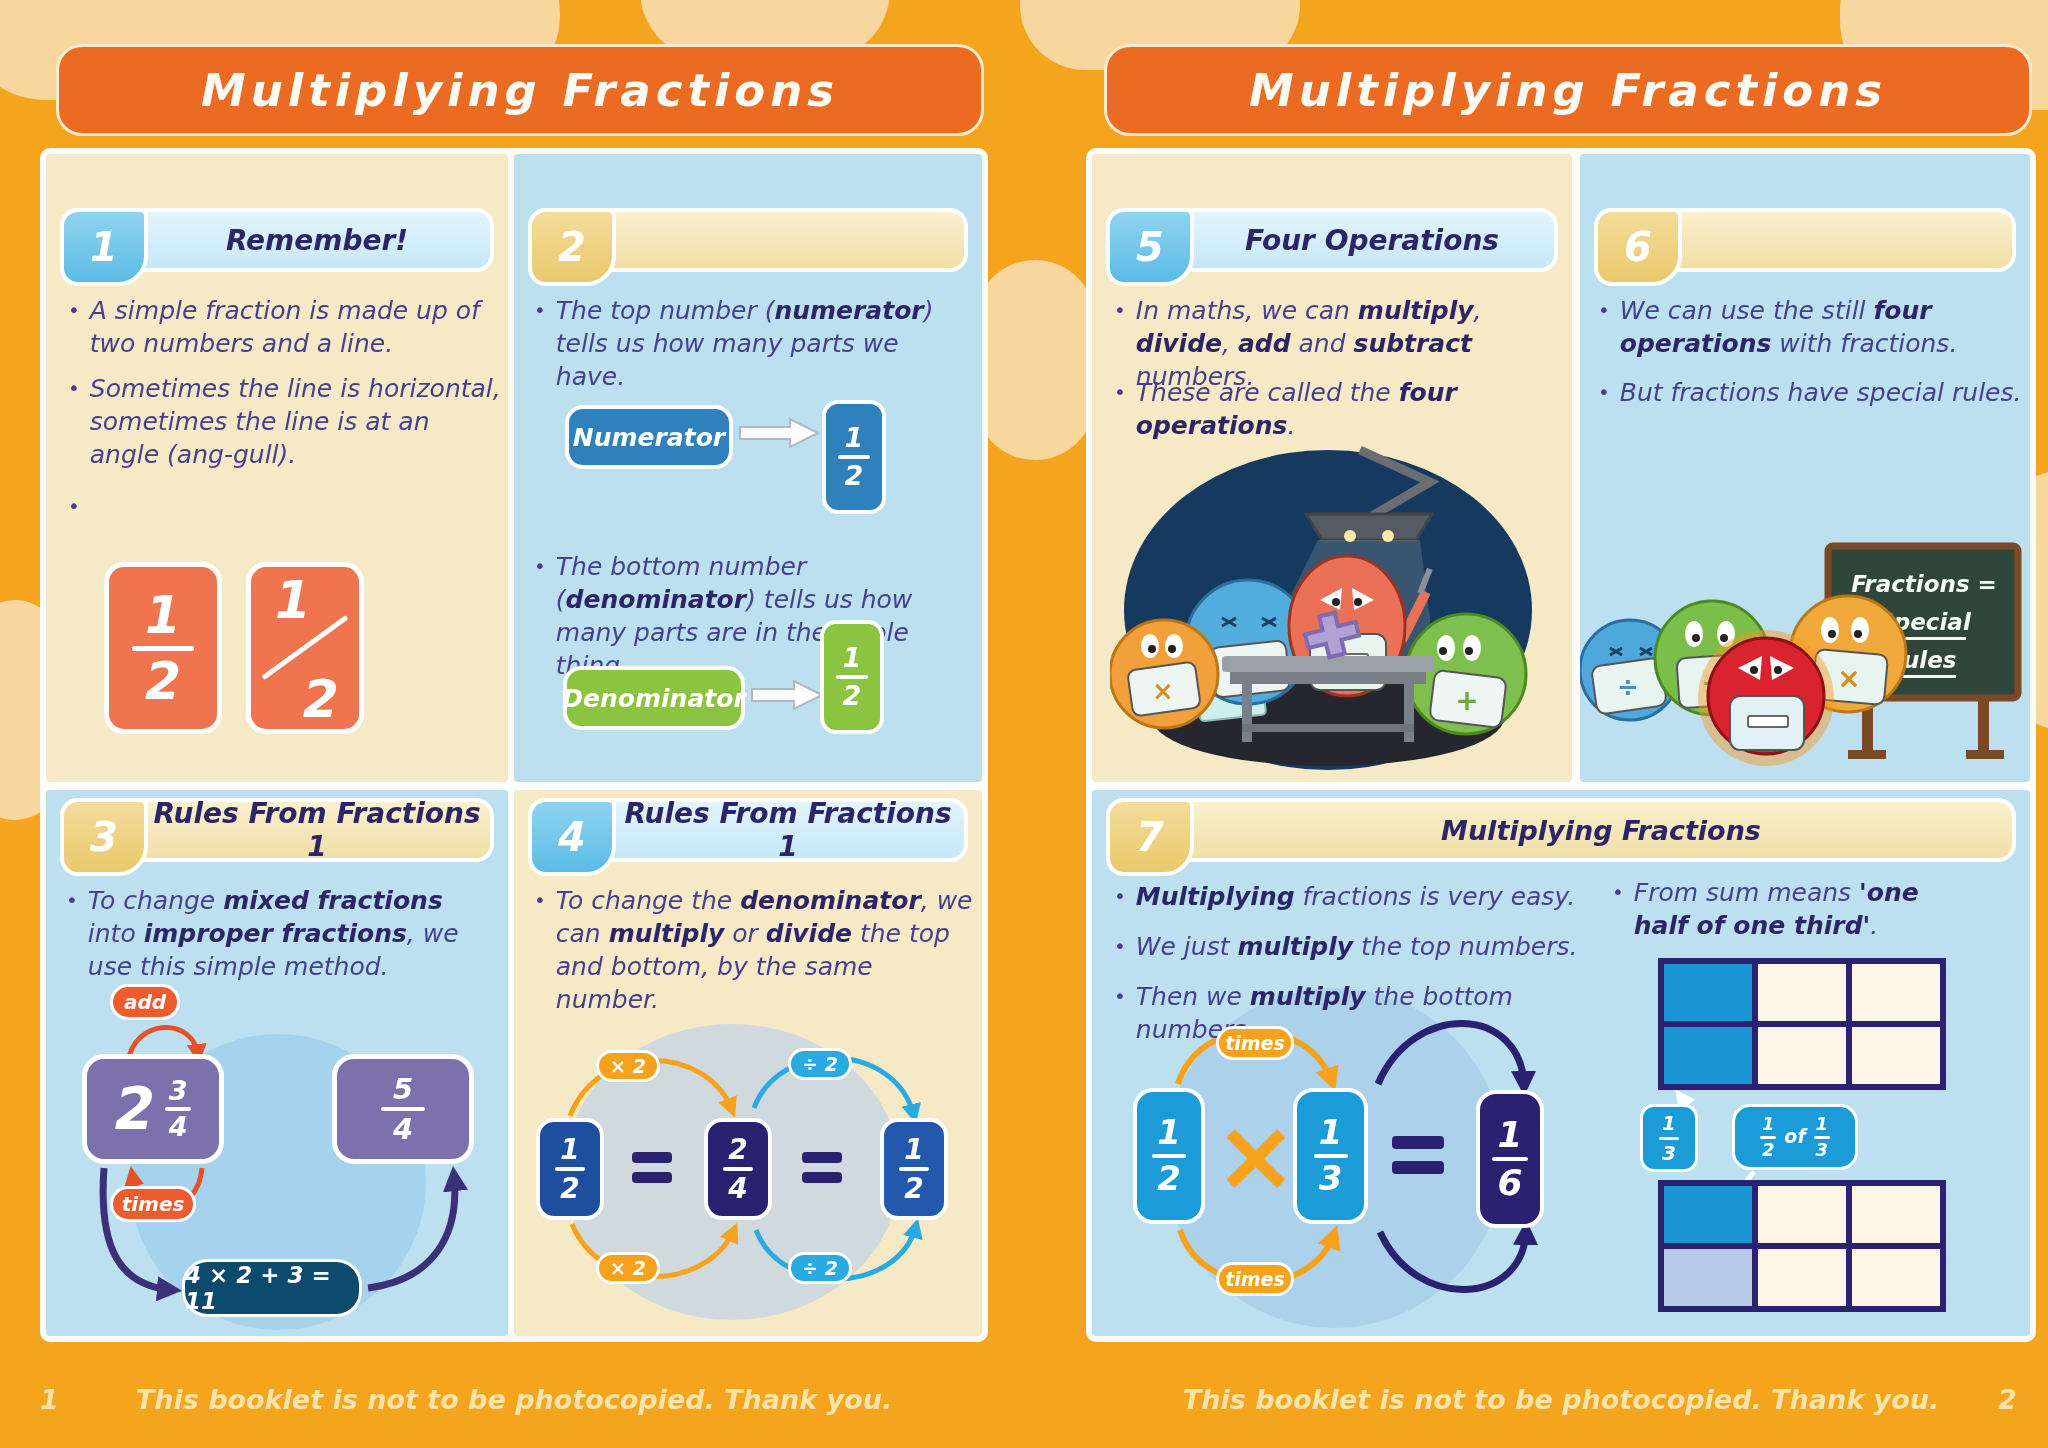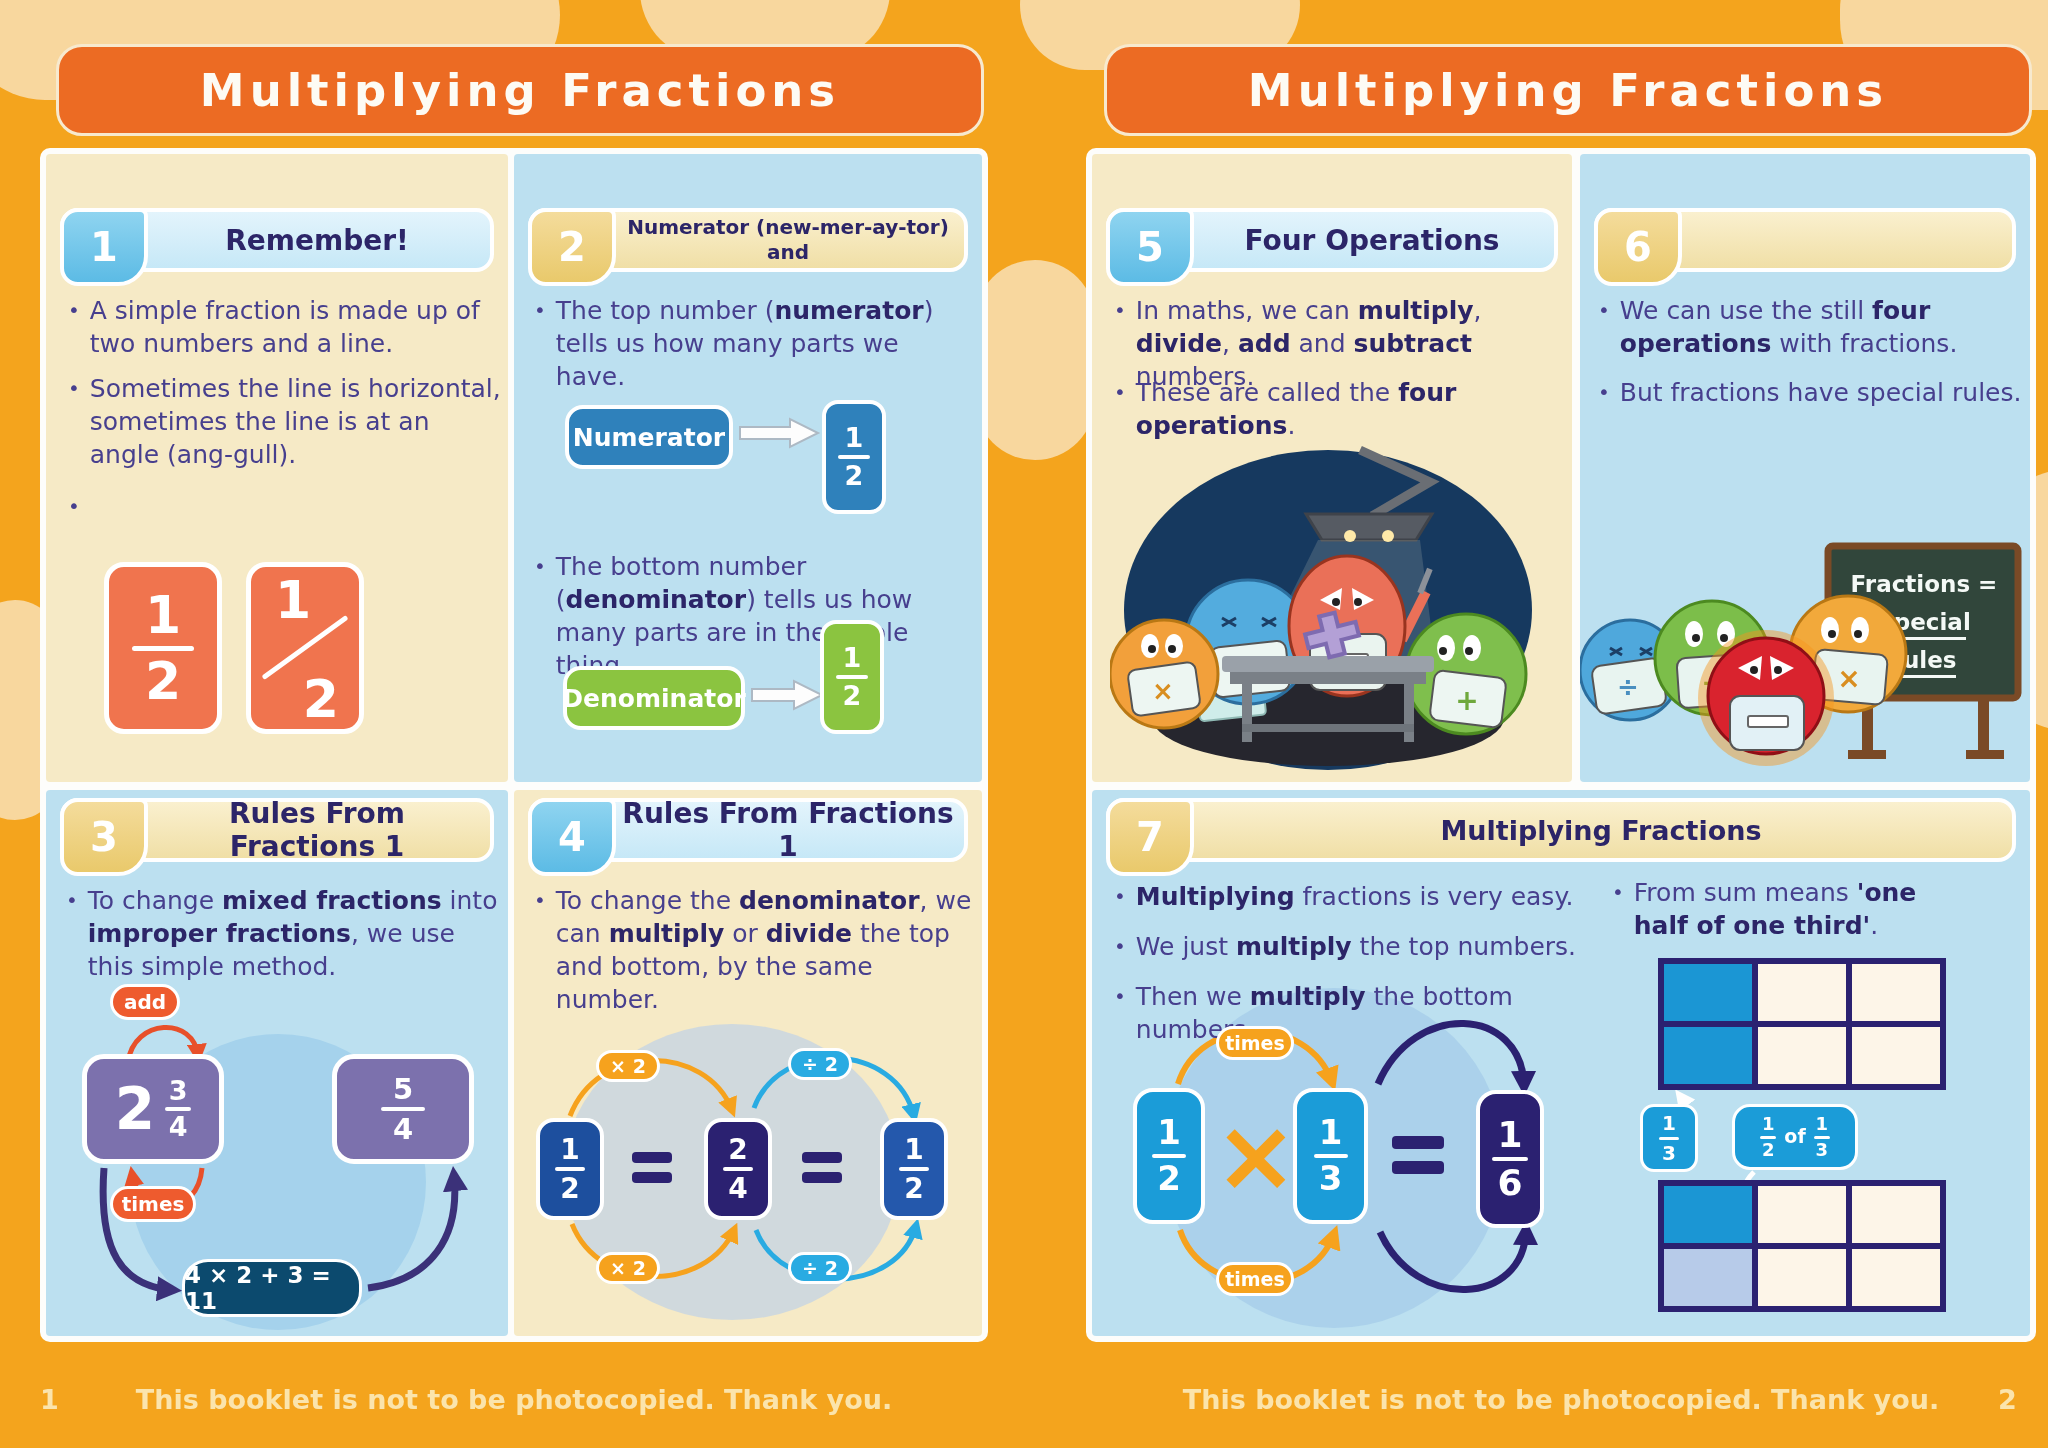--- a/index.html
+++ b/index.html
@@ -1,17 +1,17 @@
 <!DOCTYPE html>
 <html><head>
 <meta charset="utf-8">
 <style>
   *{box-sizing:border-box;margin:0;padding:0;}
   body{margin:0;background:#F4A41D;font-family:"DejaVu Sans",sans-serif;}
-  .stage{position:relative;width:2048px;height:1448px;background:#F4A41D;overflow:hidden;}
+  .stage{position:relative;width:2048px;height:1448px;background:#F4A41D;overflow:hidden;font-style:italic;}
   .cloud{position:absolute;background:#F8D79E;border-radius:90px;}
   .tbar{position:absolute;height:92px;background:#EC6B23;border-radius:26px;border:3px solid #F7E9CE;
         display:flex;align-items:center;justify-content:center;color:#FDFBF4;font-size:45px;
         font-weight:bold;letter-spacing:5px;z-index:2;}
   .panel{position:absolute;background:#FDFDFB;border-radius:10px;}
   .sec{position:absolute;border-radius:4px;overflow:hidden;}
   .cream{background:#F6EAC6}
   .lblue{background:#BCE0F0}
   .hdr{position:absolute;left:14px;right:14px;height:64px;border:4px solid #fff;border-radius:18px;z-index:4;}
   .hdr.hb{background:linear-gradient(#E3F4FC,#C6E8F7);}
@@ -118,21 +118,20 @@
       <span style="position:absolute;left:24px;top:6px">1</span>
       <span class="fline" style="width:104px;transform:rotate(-36deg);position:absolute;left:2px;top:78px"></span>
       <span style="position:absolute;right:20px;bottom:2px">2</span>
     </div>
   </div>
 
   <div class="sec lblue" style="left:514px;top:154px;width:468px;height:628px">
     <div class="hdr hc" style="top:54px">
       <div class="tabn ty">2</div>
       <div class="ht small">
-        <span>Numerator (new-mer-ay-tor) and</span>
       </div>
     </div>
     <div class="bl" style="left:20px;top:140px;width:436px">
       <span class="dot">•</span>
       <span><span>The top number (</span><span class="b">numerator</span><span>) tells us how many parts we have.</span></span>
     </div>
     <div class="lbl" style="left:51px;top:251px;width:168px;height:64px;background:#2F81BB;font-size:25px">Numerator</div>
     <svg class="harrow" style="left:224px;top:262px" width="84" height="34">
       <path d="M2,11 h50 v-8 l28,14 -28,14 v-8 h-50 z" fill="#FDFDFD" stroke="#ADB9C4" stroke-width="2"></path>
     </svg>

